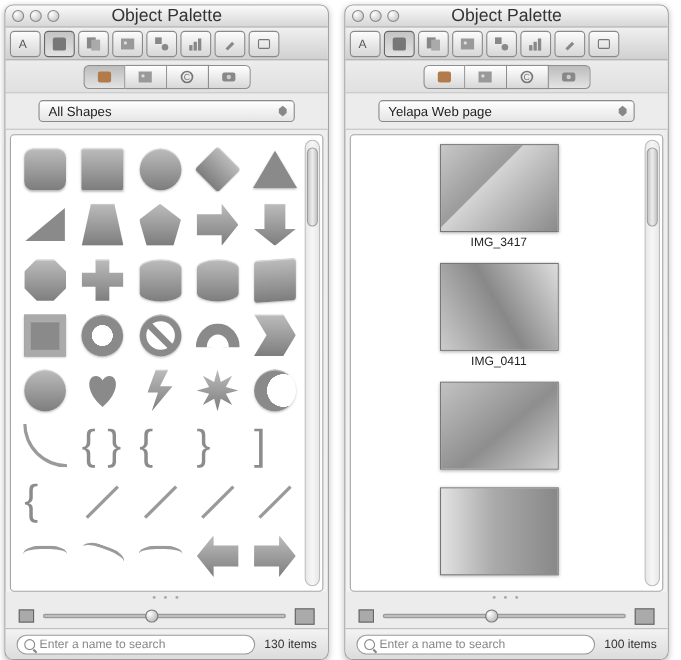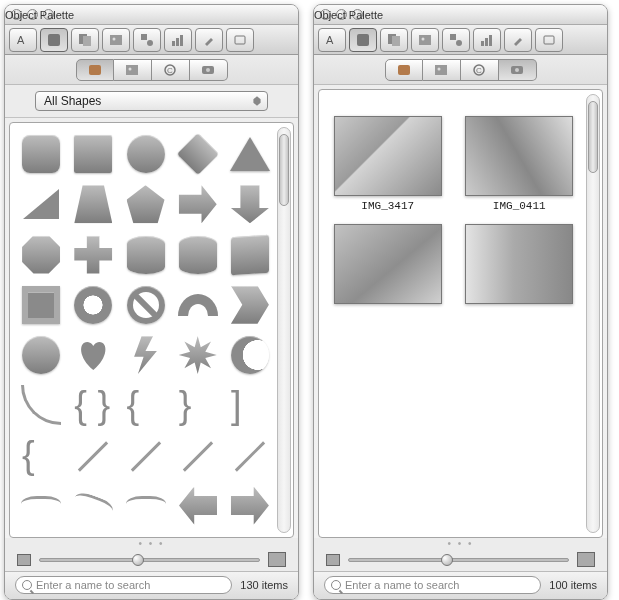--- a/index.html
+++ b/index.html
@@ -33,21 +33,22 @@
   }
   .traffic-light {
     width: 11px; height: 11px;
     border-radius: 50%;
     border: 1px solid #888;
     background: radial-gradient(circle at 30% 30%, #fff, #bbb);
   }
   .title-text {
     position: absolute;
     left: 0; right: 0;
-    font-size: 11px;
+    text-align: center;
+    font-size: 16px;
     color: #333;
     pointer-events: none;
   }
   .main-toolbar {
     height: 30px;
     background: linear-gradient(#f0f0f0, #d0d0d0);
     border-bottom: 1px solid #999;
     display: flex;
     align-items: center;
     gap: 3px;
@@ -263,25 +264,24 @@
   .brace {
     background:none;box-shadow:none;font-size:38px;line-height:38px;color:#8c8c8c;
   }
   .squiggle {
     background:none;box-shadow:none;height:20px;width:40px;
     border-top: 3px solid #9a9a9a;
     border-radius: 40% 40% 0 0;
   }
 
   .photo-grid {
-    padding: 26px 24px 10px 10px;
+    padding: 8px 24px 10px 10px;
     display: grid;
-    grid-template-columns: repeat(2, 1fr);
+    grid-template-columns: repeat(1, 1fr);
     gap: 12px 14px;
-    font-family: Liberation Mono, monospace;
   }
   .photo-item { display:flex; flex-direction:column; align-items:center; gap:4px; }
   .thumb {
     width: 108px; height: 80px;
     background: linear-gradient(135deg,#c8c8c8 0%, #9b9b9b 40%, #d4d4d4 41%, #8a8a8a 100%);
     border: 1px solid #777;
     box-shadow: 0 1px 3px rgba(0,0,0,0.3);
   }
   .thumb.t2{ background: linear-gradient(115deg,#ddd 0%, #888 55%, #bbb 56%, #777 100%); }
   .thumb.t3{ background: linear-gradient(100deg,#bfbfbf 0%, #eee 40%, #999 80%); }
@@ -646,20 +646,25 @@
         </svg>
       </div>
     <div class="seg active">
         <svg width="16" height="14">
           <rect x="2" y="3" width="12" height="8" rx="2" fill="#888"></rect>
           <circle cx="8" cy="7" r="2" fill="#ccc"></circle>
         </svg>
       </div>
   </div>
 
+  <div class="dropdown-row">
+    <div class="dropdown">
+      <span>Yelapa Web page</span>
+    </div>
+  </div>
 
   <div class="content-area">
     <div class="photo-grid">
       <div class="photo-item">
           <div class="thumb"></div>
           <div class="photo-label">IMG_3417</div>
         </div>
       <div class="photo-item">
           <div class="thumb t5"></div>
           <div class="photo-label">IMG_0411</div>

